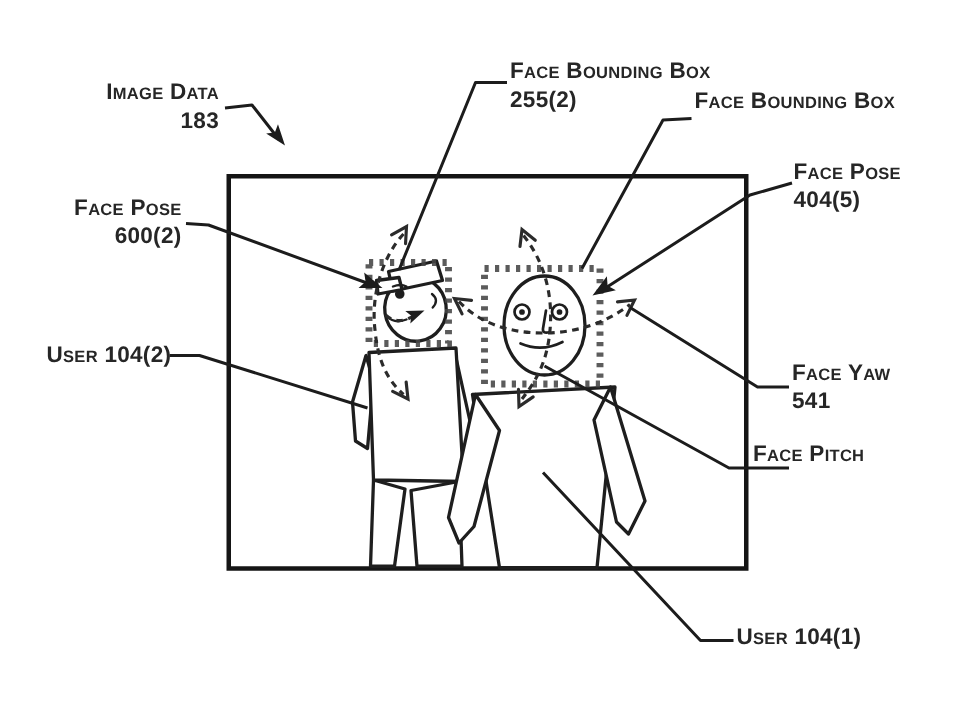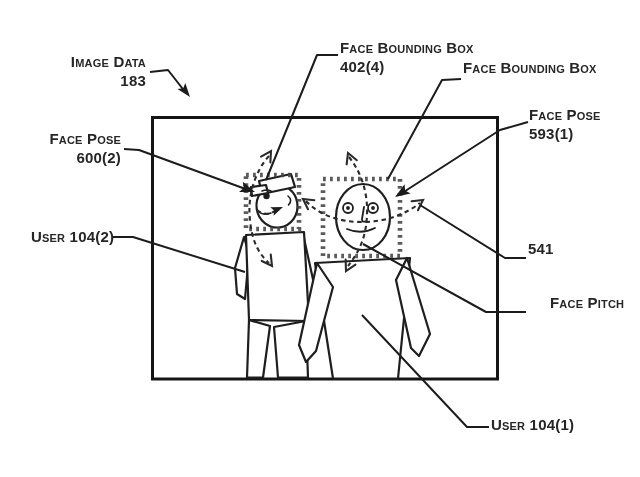--- a/index.html
+++ b/index.html
@@ -111,46 +111,47 @@
     </g>
   </svg>
 
   <div class="lbl r" style="left:56px;top:52px;width:90px;">
     <span>Image Data</span>
     <span>183</span>
   </div>
 
   <div class="lbl" style="left:340px;top:38px;">
     <span>Face Bounding Box</span>
-    <span>402(4)</span>
+    <span>255(2)</span>
   </div>
 
   <div class="lbl" style="left:463px;top:58px;">
     <span>Face Bounding Box</span>
   </div>
 
   <div class="lbl" style="left:529px;top:105px;">
     <span>Face Pose</span>
-    <span>593(1)</span>
+    <span>404(5)</span>
   </div>
 
   <div class="lbl r" style="left:41px;top:129px;width:80px;">
     <span>Face Pose</span>
     <span>600(2)</span>
   </div>
 
   <div class="lbl" style="left:31px;top:227px;">
     <span>User 104(2)</span>
   </div>
 
   <div class="lbl" style="left:528px;top:239px;">
+    <span>Face Yaw</span>
     <span>541</span>
   </div>
 
-  <div class="lbl" style="left:550px;top:293px;">
+  <div class="lbl" style="left:502px;top:293px;">
     <span>Face Pitch</span>
   </div>
 
   <div class="lbl" style="left:491px;top:415px;text-align:right;">
     <span>User 104(1)</span>
   </div>
 
 </div>
 
 </body></html>

